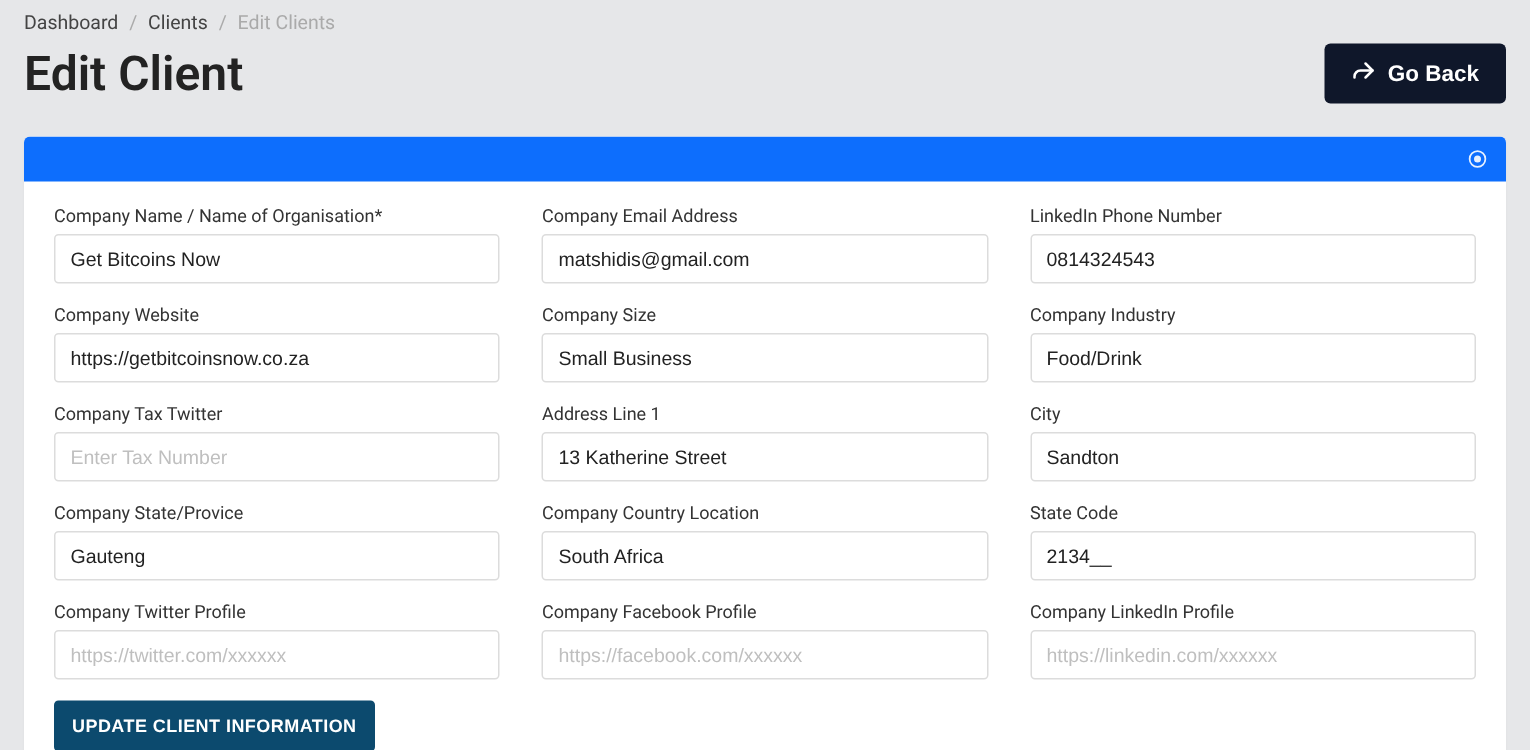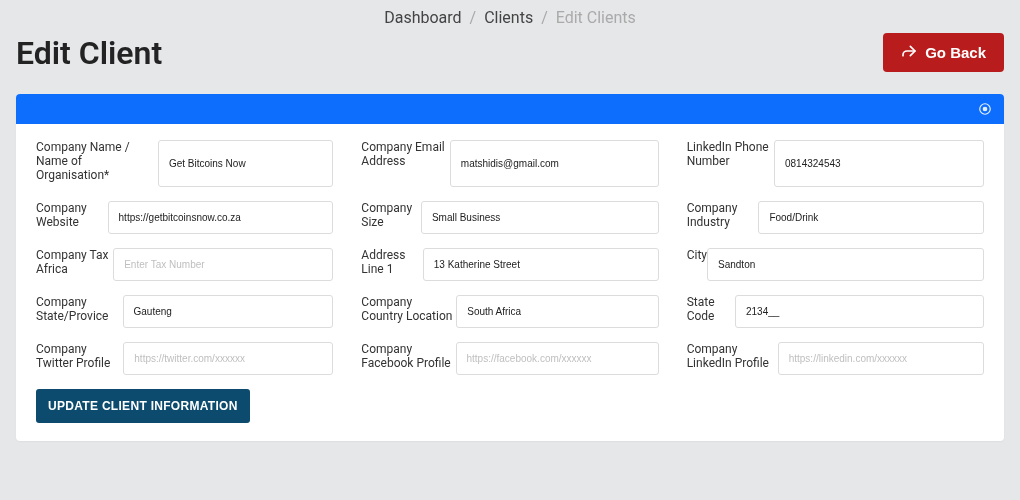--- a/index.html
+++ b/index.html
@@ -7,37 +7,36 @@
     font-family: -apple-system, BlinkMacSystemFont, "Segoe UI", Roboto, sans-serif;
     background: #e6e7e9;
     color: #232323;
     font-size: 13px;
     width: 1020px;
   }
   .page {
     padding: 8px 16px 0 16px;
   }
   .breadcrumb {
-    font-size: 16px;
+    font-size: 13px;
     color: #7a7a7a;
     padding: 0 0 6px 0;
-    text-align: center;
   }
   .breadcrumb a { color: #444; text-decoration: none; }
   .breadcrumb .sep { margin: 0 4px; color: #aaa; }
   .breadcrumb .current { color: #aaa; }
   .header-row {
     display: flex;
     justify-content: space-between;
     align-items: center;
     margin-bottom: 22px;
   }
   .page-title { font-size: 32px; font-weight: 600; }
   .go-back-btn {
-    background: #b91c1c;
+    background: #0f172a;
     color: #fff;
     border: none;
     padding: 10px 18px;
     font-size: 15px;
     font-weight: 600;
     border-radius: 4px;
     display: flex;
     align-items: center;
     gap: 8px;
     cursor: pointer;
@@ -57,26 +56,26 @@
     align-items: center;
     padding: 0 12px;
   }
   .header-icon { color: #fff; opacity: 0.9; display:flex; align-items:center; }
   .card-body { padding: 16px 20px 18px 20px; }
   .row {
     display: flex;
     gap: 28px;
     margin-bottom: 14px;
   }
-  .col { flex: 1; display: flex; flex-direction: row; }
+  .col { flex: 1; display: flex; flex-direction: column; }
   .label { font-size: 12px; color: #333; margin-bottom: 5px; }
   input[type=text] {
     width: 100%;
     padding: 8px 10px;
-    font-size: 10px;
+    font-size: 13px;
     border: 1px solid #dcdcdc;
     border-radius: 3px;
     outline: none;
     color: #222;
   }
   input[type=text]::placeholder { color: #bfbfbf; }
   .submit-btn {
     background: #0c4a6e;
     color: #fff;
     border: none;
@@ -148,21 +147,21 @@
           <input type="text" value="Small Business" style="">
         </div>
         <div class="col">
           <span class="label">Company Industry</span>
           <input type="text" value="Food/Drink" style="">
         </div>
       </div>
 
       <div class="row">
         <div class="col">
-          <span class="label">Company Tax Africa</span>
+          <span class="label">Company Tax Twitter</span>
           <input type="text" placeholder="Enter Tax Number" style="">
         </div>
         <div class="col">
           <span class="label">Address Line 1</span>
           <input type="text" value="13 Katherine Street" style="">
         </div>
         <div class="col">
           <span class="label">City</span>
           <input type="text" value="Sandton" style="">
         </div>

